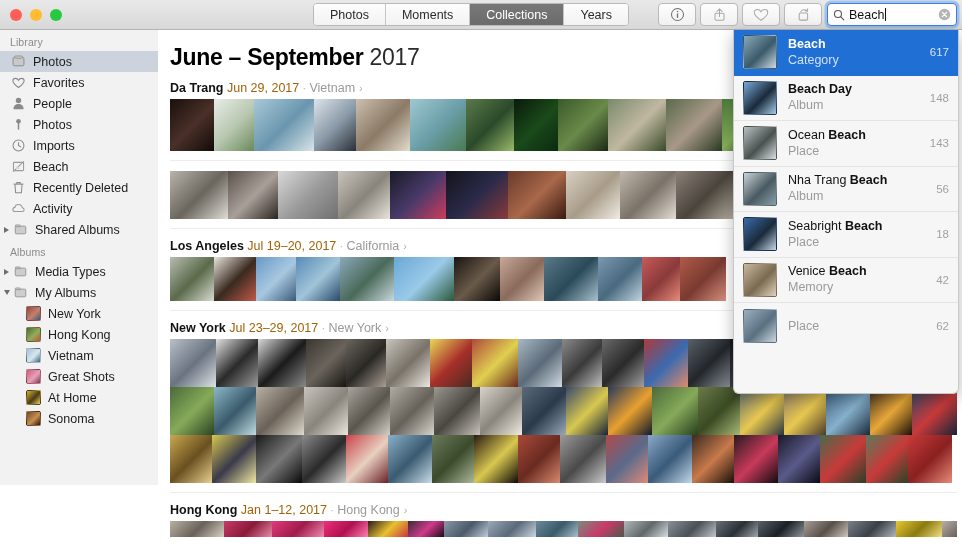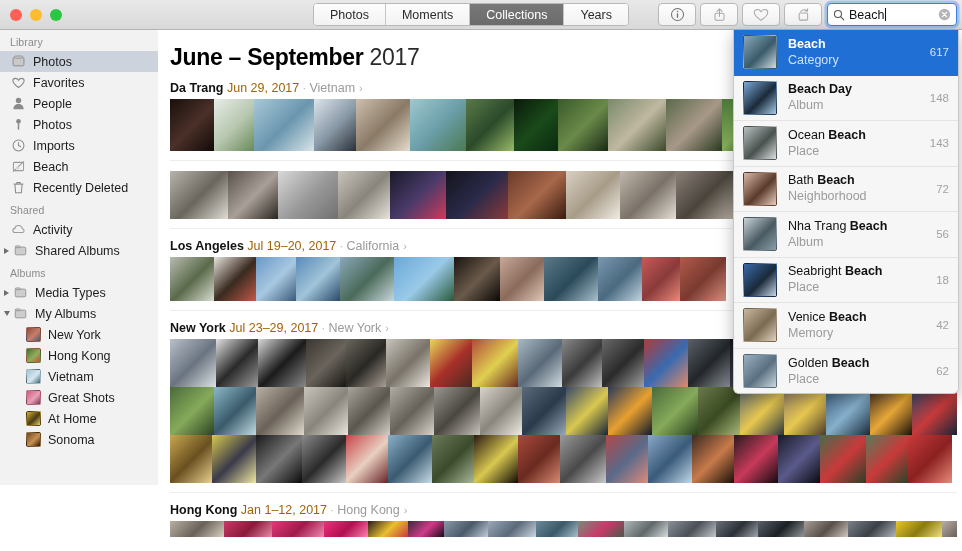--- a/index.html
+++ b/index.html
@@ -304,21 +304,20 @@
       <div class="sb-row">
         <span class="sb-ico">
           <svg width="15" height="15" viewBox="0 0 16 16">
             <path d="M4.2 4.6 L4.9 13.6 L11.1 13.6 L11.8 4.6" fill="none" stroke="#8a8a8a" stroke-width="1.1"></path>
             <path d="M2.8 4.4 L13.2 4.4" fill="none" stroke="#8a8a8a" stroke-width="1.2"></path>
             <path d="M6.2 4.2 L6.2 2.8 L9.8 2.8 L9.8 4.2" fill="none" stroke="#8a8a8a" stroke-width="1.1"></path>
           </svg>
         </span>
         <span>Recently Deleted</span>
       </div>
-      <div class="sb-header">Shared</div>
       <div class="sb-row">
         <span class="sb-ico">
           <svg width="15" height="15" viewBox="0 0 16 16">
             <path d="M4.4 11.2 C2.9 11.2 2 10.2 2 9 C2 7.8 3 6.8 4.2 6.8 C4.5 5 6 3.8 7.9 3.8 C10 3.8 11.7 5.3 12 7.2 C13.2 7.4 14 8.3 14 9.4 C14 10.5 13.1 11.2 12 11.2 Z" fill="none" stroke="#9a9a9a" stroke-width="1.1"></path>
           </svg>
         </span>
         <span>Activity</span>
       </div>
       <div class="sb-row">
         <span class="disclose">
@@ -556,28 +555,20 @@
       </div>
       <div class="dd-row">
         <div class="dd-thumb" style="background: linear-gradient(135deg, rgb(184, 192, 192) 0%, rgb(74, 82, 80) 55%, rgb(221, 226, 226) 100%);"></div>
         <div class="dd-text">
           <div class="dd-title"><span class="pre">Ocean </span><span>Beach</span></div>
           <div class="dd-sub">Place</div>
         </div>
         <div class="dd-count">143</div>
       </div>
       <div class="dd-row">
-        <div class="dd-thumb" style="background: linear-gradient(135deg, rgb(216, 184, 168) 0%, rgb(90, 58, 42) 55%, rgb(232, 208, 192) 100%);"></div>
-        <div class="dd-text">
-          <div class="dd-title"><span class="pre">Bath </span><span>Beach</span></div>
-          <div class="dd-sub">Neighborhood</div>
-        </div>
-        <div class="dd-count">72</div>
-      </div>
-      <div class="dd-row">
         <div class="dd-thumb" style="background: linear-gradient(135deg, rgb(200, 212, 216) 0%, rgb(74, 90, 98) 55%, rgb(138, 160, 170) 100%);"></div>
         <div class="dd-text">
           <div class="dd-title"><span class="pre">Nha Trang </span><span>Beach</span></div>
           <div class="dd-sub">Album</div>
         </div>
         <div class="dd-count">56</div>
       </div>
       <div class="dd-row">
         <div class="dd-thumb" style="background: linear-gradient(135deg, rgb(58, 106, 168) 0%, rgb(26, 42, 58) 55%, rgb(200, 216, 232) 100%);"></div>
         <div class="dd-text">
@@ -590,20 +581,19 @@
         <div class="dd-thumb" style="background: linear-gradient(135deg, rgb(200, 184, 160) 0%, rgb(122, 106, 80) 55%, rgb(224, 212, 192) 100%);"></div>
         <div class="dd-text">
           <div class="dd-title"><span class="pre">Venice </span><span>Beach</span></div>
           <div class="dd-sub">Memory</div>
         </div>
         <div class="dd-count">42</div>
       </div>
       <div class="dd-row">
         <div class="dd-thumb" style="background: linear-gradient(135deg, rgb(154, 176, 192) 0%, rgb(90, 112, 128) 55%, rgb(205, 216, 224) 100%);"></div>
         <div class="dd-text">
-          <div class="dd-title"><span class="pre">Golden </span><span>Beach</span></div>
           <div class="dd-sub">Place</div>
         </div>
         <div class="dd-count">62</div>
       </div>
     </div>
 
 </div>
 
 </body></html>

